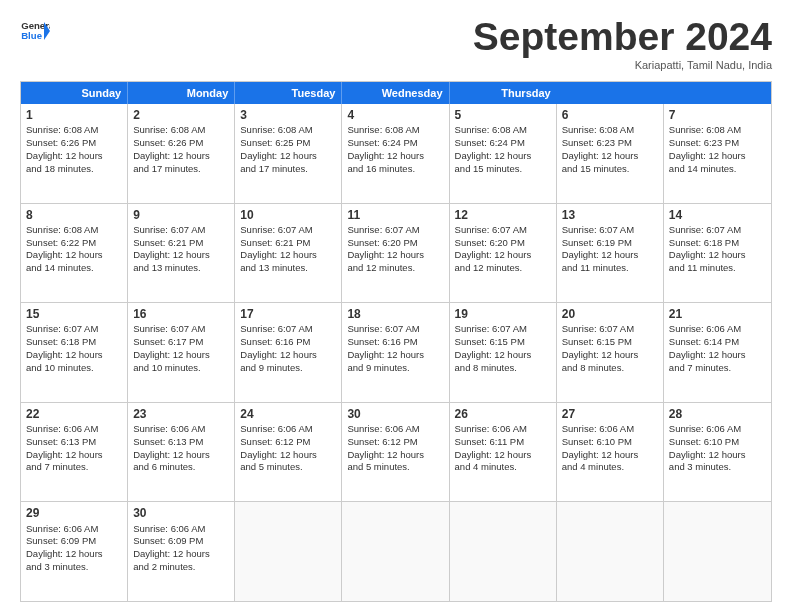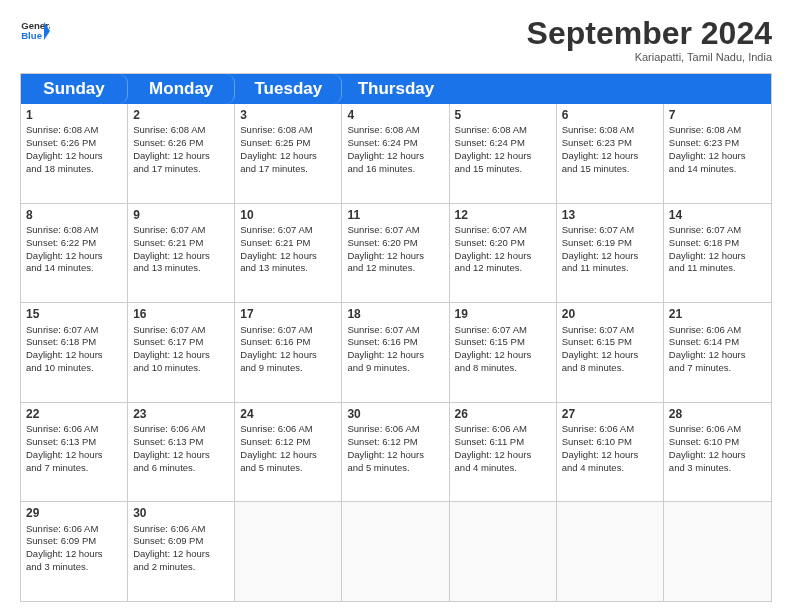--- a/index.html
+++ b/index.html
@@ -29,21 +29,21 @@
       gap: 4px;
     }
     .logo-icon {
       width: 30px;
       height: 30px;
     }
     .title-block {
       text-align: right;
     }
     .main-title {
-      font-size: 32px;
+      font-size: 39px;
       font-weight: bold;
       color: #333;
       line-height: 1.1;
     }
     .subtitle {
       font-size: 11px;
       color: #555;
     }
     .calendar {
       flex: 1;
@@ -51,26 +51,25 @@
       flex-direction: column;
       border: 1px solid #ccc;
     }
     .cal-header {
       display: grid;
       grid-template-columns: repeat(7, 1fr);
       background: #1a73e8;
     }
     .cal-header-cell {
       color: #fff;
-      font-size: 17px;
+      font-size: 11px;
       font-weight: bold;
       padding: 5px 6px;
-      text-align: center;
+      text-align: right;
       border-right: 1px solid rgba(255,255,255,0.3);
-      border-radius: 9px;
     }
     .cal-header-cell:last-child { border-right: none; }
     .cal-body {
       display: flex;
       flex-direction: column;
       flex: 1;
     }
     .cal-row {
       display: grid;
       grid-template-columns: repeat(7, 1fr);
@@ -112,20 +111,21 @@
       <div class="main-title">September 2024</div>
       <div class="subtitle">Kariapatti, Tamil Nadu, India</div>
     </div>
   </div>
 
   <div class="calendar">
     <div class="cal-header">
       <div class="cal-header-cell">Sunday</div>
       <div class="cal-header-cell">Monday</div>
       <div class="cal-header-cell">Tuesday</div>
+      <div class="cal-header-cell">Wednesday</div>
       <div class="cal-header-cell">Thursday</div>
     </div>
     <div class="cal-body">
 
       <div class="cal-row">
         <div class="cal-cell"><span class="day-num">1</span>Sunrise: 6:08 AM<br>Sunset: 6:26 PM<br>Daylight: 12 hours<br>and 18 minutes.</div>
         <div class="cal-cell"><span class="day-num">2</span>Sunrise: 6:08 AM<br>Sunset: 6:26 PM<br>Daylight: 12 hours<br>and 17 minutes.</div>
         <div class="cal-cell"><span class="day-num">3</span>Sunrise: 6:08 AM<br>Sunset: 6:25 PM<br>Daylight: 12 hours<br>and 17 minutes.</div>
         <div class="cal-cell"><span class="day-num">4</span>Sunrise: 6:08 AM<br>Sunset: 6:24 PM<br>Daylight: 12 hours<br>and 16 minutes.</div>
         <div class="cal-cell"><span class="day-num">5</span>Sunrise: 6:08 AM<br>Sunset: 6:24 PM<br>Daylight: 12 hours<br>and 15 minutes.</div>

